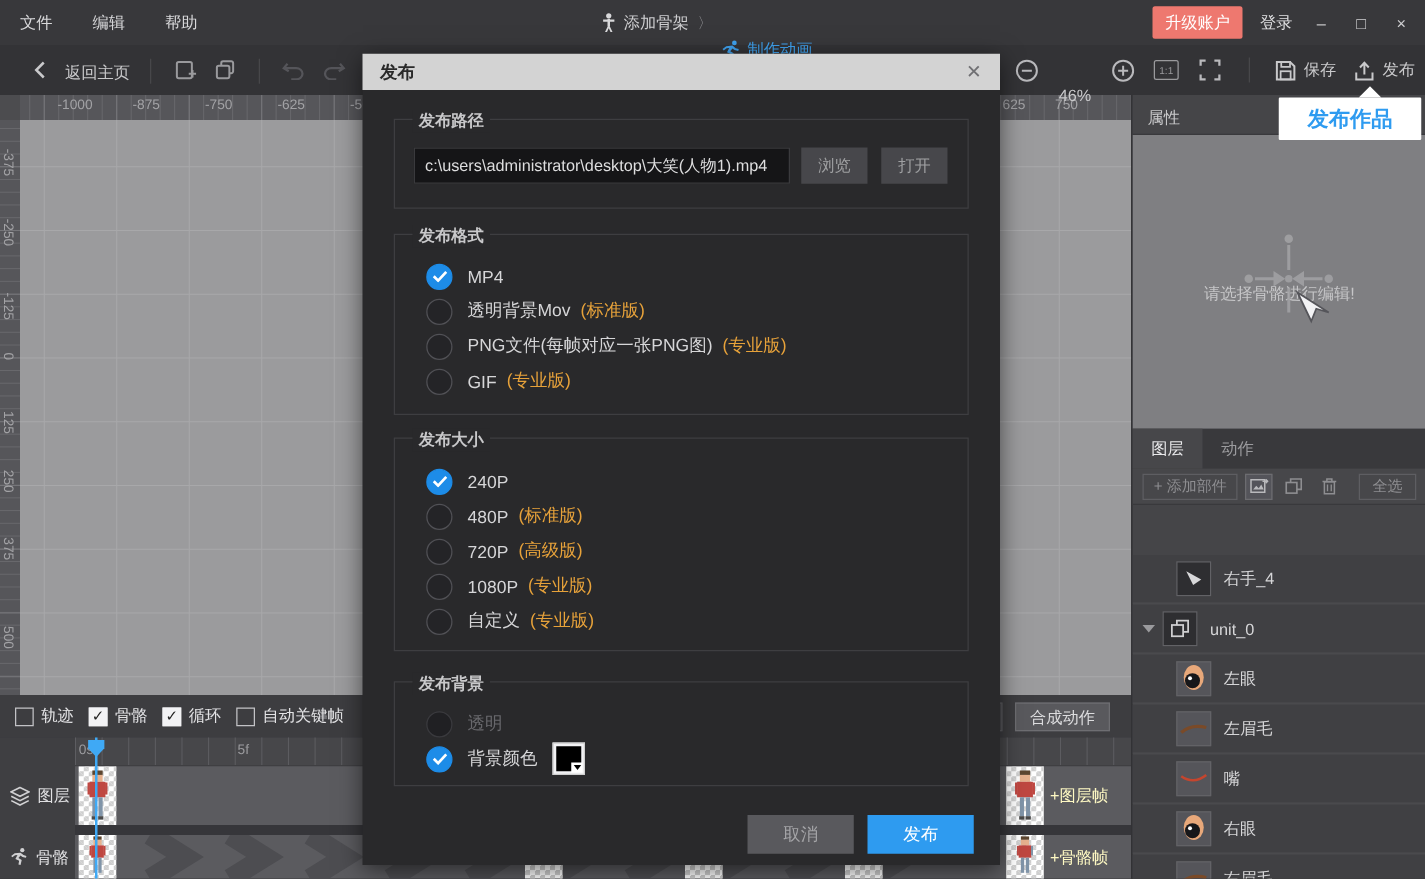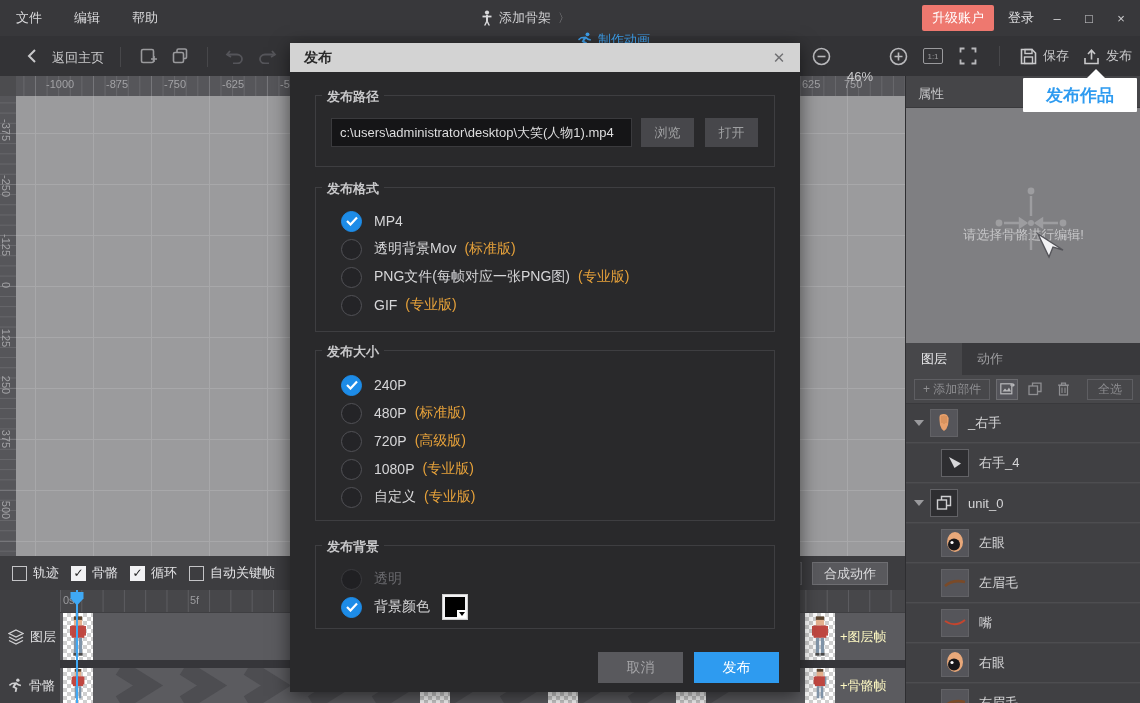--- a/index.html
+++ b/index.html
@@ -126,21 +126,21 @@
   .indent1 { margin-left:34px; }
 
   
   .dialog { position:absolute; left:290px; top:43px; width:510px; height:649px; background:#29292b;
             z-index:10; box-shadow:0 4px 18px rgba(0,0,0,.55); }
   .dlg-header { position:absolute; left:0; top:0; width:510px; height:29px; background:#d3d3d3;
                 color:#2a2a2a; font-size:14px; font-weight:bold; line-height:29px; padding-left:14px; }
   .dlg-close { position:absolute; right:10px; top:0; width:22px; height:29px; color:#707073; font-size:15px;
                font-weight:normal; display:flex; align-items:center; justify-content:center; }
   .fieldset { position:absolute; left:25px; width:460px; border:1px solid #3e3e41; }
-  .legend { position:absolute; left:6px; top:-8px; background:#29292b; padding:0 5px; color:#c8c8ca;
+  .legend { position:absolute; left:14px; top:-8px; background:#29292b; padding:0 5px; color:#c8c8ca;
             font-size:13px; font-weight:bold; }
   .fs-path { top:52px; height:72px; }
   .fs-format { top:144px; height:145px; }
   .fs-size { top:307px; height:171px; }
   .fs-bg { top:502px; height:84px; }
   .path-input { position:absolute; left:15px; top:22px; width:301px; height:29px; background:#151517;
                 border:1px solid #3a3a3d; color:#dededf; font-size:13px; padding:0 8px;
                 font-family:"Liberation Sans","DejaVu Sans",sans-serif; }
   .dlg-btn { position:absolute; top:22px; width:53px; height:29px; background:#47474b; border:none;
              color:#9fa0a2; font-size:13px; }
@@ -498,30 +498,20 @@
         <svg width="13" height="14" viewBox="0 0 13 14">
             <path d="M1 3.2 H12 M4.5 3 V1.2 H8.5 V3" fill="none" stroke="#8e8e91" stroke-width="1.2"></path>
             <rect x="2.5" y="3.5" width="8" height="9.5" fill="none" stroke="#8e8e91" stroke-width="1.2"></rect>
             <path d="M5 5.5 V11 M8 5.5 V11" stroke="#8e8e91" stroke-width="1.1"></path>
           </svg>
       </span>
       <span class="rp-selectall">全选</span>
     </div>
 
     <div class="rp-list">
-      <div class="rp-row" style="top:0">
-        <span class="rp-caret"></span>
-        <span class="rp-thumbbox">
-          <svg width="18" height="20" viewBox="0 0 18 20">
-              <path d="M5 2 Q9 0 12 2 Q14 4 13.5 8 L13 12 Q12 16 9 18 Q6 16 5 12 L4.5 7 Q4 4 5 2 Z" fill="#e8a06c"></path>
-              <path d="M7 3 V10 M9 2.5 V11 M11 3 V10" stroke="#c9854e" stroke-width="0.9" fill="none"></path>
-            </svg>
-        </span>
-        <span>_右手</span>
-      </div>
       <div class="rp-row" style="top:40px">
         <span class="rp-caret-space"></span>
         <span class="rp-thumbbox dark indent1" style="margin-left:14px">
           <svg width="18" height="18" viewBox="0 0 18 18">
               <path d="M3 3 L15 9.5 L8.5 14 Z" fill="#d8d8da"></path>
             </svg>
         </span>
         <span>右手_4</span>
       </div>
       <div class="rp-row" style="top:80px">

